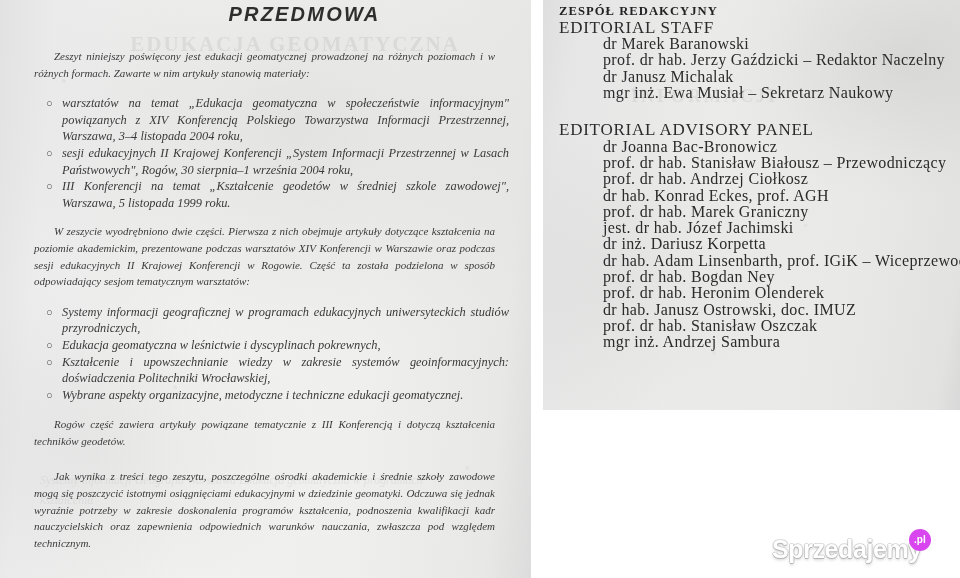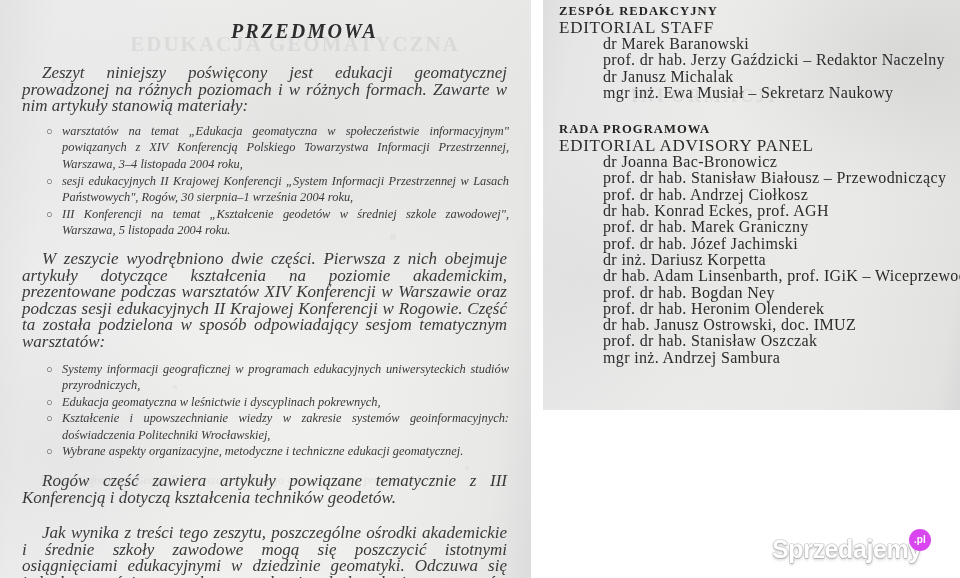--- a/index.html
+++ b/index.html
@@ -77,39 +77,39 @@
   }
 
   .left-content {
     position: relative;
     z-index: 2;
     padding: 0 22px 0 20px;
   }
 
   .doc-title {
     text-align: center;
-    font-family: Liberation Serif, serif;
+    font-family: Liberation Sans, sans-serif;
     font-style: italic;
     font-weight: bold;
     font-size: 20px;
     letter-spacing: 2.2px;
     color: #2e2e2e;
-    margin: 20px 0 0 0;
+    margin: 3px 0 0 0;
     padding-left: 80px;
   }
 
   .para {
     font-family: "Liberation Serif", serif;
     font-style: italic;
-    font-size: 17px;
+    font-size: 11px;
     line-height: 16.6px;
     color: #3a3a3a;
     text-align: justify;
     text-indent: 20px;
-    margin: 2px;
+    margin: 14px;
   }
   .para.p1 { margin-top: 22px; }
   .para.p2 { margin-top: 12px; }
   .para.p3 { margin-top: 13px; }
   .para.p4 { margin-top: 19px; }
 
   ul.bullets {
     list-style: none;
     margin: 8px 0 0 0;
     padding: 0 0 0 26px;
@@ -268,21 +268,21 @@
         <li>
           <span class="bullet">○</span>
           <span>warsztatów na temat „Edukacja geomatyczna w społeczeństwie informacyjnym" powiązanych z XIV Konferencją Polskiego Towarzystwa Informacji Przestrzennej, Warszawa, 3–4 listopada 2004 roku,</span>
         </li>
         <li>
           <span class="bullet">○</span>
           <span>sesji edukacyjnych II Krajowej Konferencji „System Informacji Przestrzennej w Lasach Państwowych", Rogów, 30 sierpnia–1 września 2004 roku,</span>
         </li>
         <li>
           <span class="bullet">○</span>
-          <span>III Konferencji na temat „Kształcenie geodetów w średniej szkole zawodowej", Warszawa, 5 listopada 2004 roku.</span>
+          <span>III Konferencji na temat „Kształcenie geodetów w średniej szkole zawodowej", Warszawa, 5 listopada 1999 roku.</span>
         </li>
       </ul>
 
       <p class="para p2">W zeszycie wyodrębniono dwie części. Pierwsza z nich obejmuje artykuły dotyczące kształcenia na poziomie akademickim, prezentowane podczas warsztatów XIV Konferencji w Warszawie oraz podczas sesji edukacyjnych II Krajowej Konferencji w Rogowie. Część ta została podzielona w sposób odpowiadający sesjom tematycznym warsztatów:</p>
 
       <ul class="bullets list2">
         <li>
           <span class="bullet">○</span>
           <span>Systemy informacji geograficznej w programach edukacyjnych uniwersyteckich studiów przyrodniczych,</span>
         </li>
@@ -318,29 +318,28 @@
         <div class="mh-subtitle">EDITORIAL STAFF</div>
         <ul class="people">
           <li>dr Marek Baranowski</li>
           <li>prof. dr hab. Jerzy Gaździcki – Redaktor Naczelny</li>
           <li>dr Janusz Michalak</li>
           <li>mgr inż. Ewa Musiał – Sekretarz Naukowy</li>
         </ul>
       </div>
 
       <div class="masthead-block second">
-        <div class="mh-title">RADA PROGRAMOWA</div>
         <div class="mh-subtitle">EDITORIAL ADVISORY PANEL</div>
         <ul class="people">
           <li>dr Joanna Bac-Bronowicz</li>
           <li>prof. dr hab. Stanisław Białousz – Przewodniczący</li>
           <li>prof. dr hab. Andrzej Ciołkosz</li>
           <li>dr hab. Konrad Eckes, prof. AGH</li>
           <li>prof. dr hab. Marek Graniczny</li>
-          <li>prof. dr hab. Józef Jachimski</li>
+          <li>jest. dr hab. Józef Jachimski</li>
           <li>dr inż. Dariusz Korpetta</li>
           <li>dr hab. Adam Linsenbarth, prof. IGiK – Wiceprzewodniczący</li>
           <li>prof. dr hab. Bogdan Ney</li>
           <li>prof. dr hab. Heronim Olenderek</li>
           <li>dr hab. Janusz Ostrowski, doc. IMUZ</li>
           <li>prof. dr hab. Stanisław Oszczak</li>
           <li>mgr inż. Andrzej Sambura</li>
 
         </ul>
       </div>

